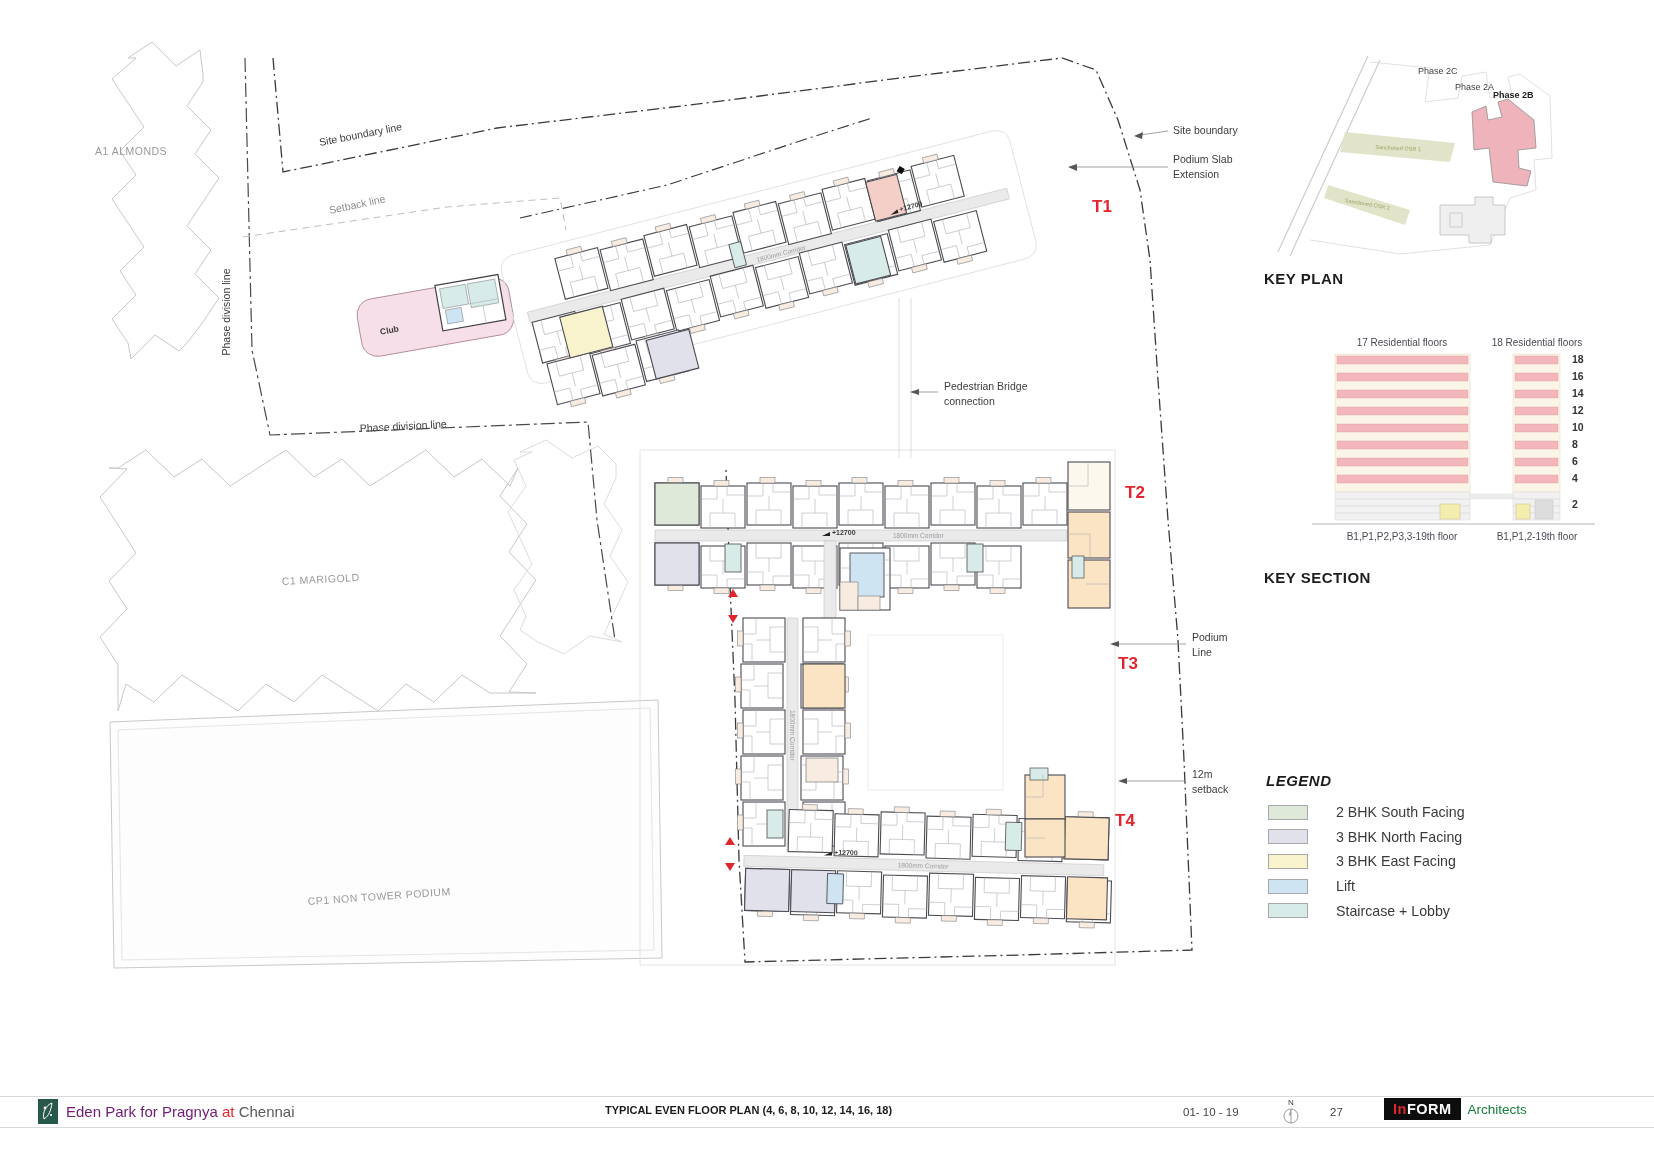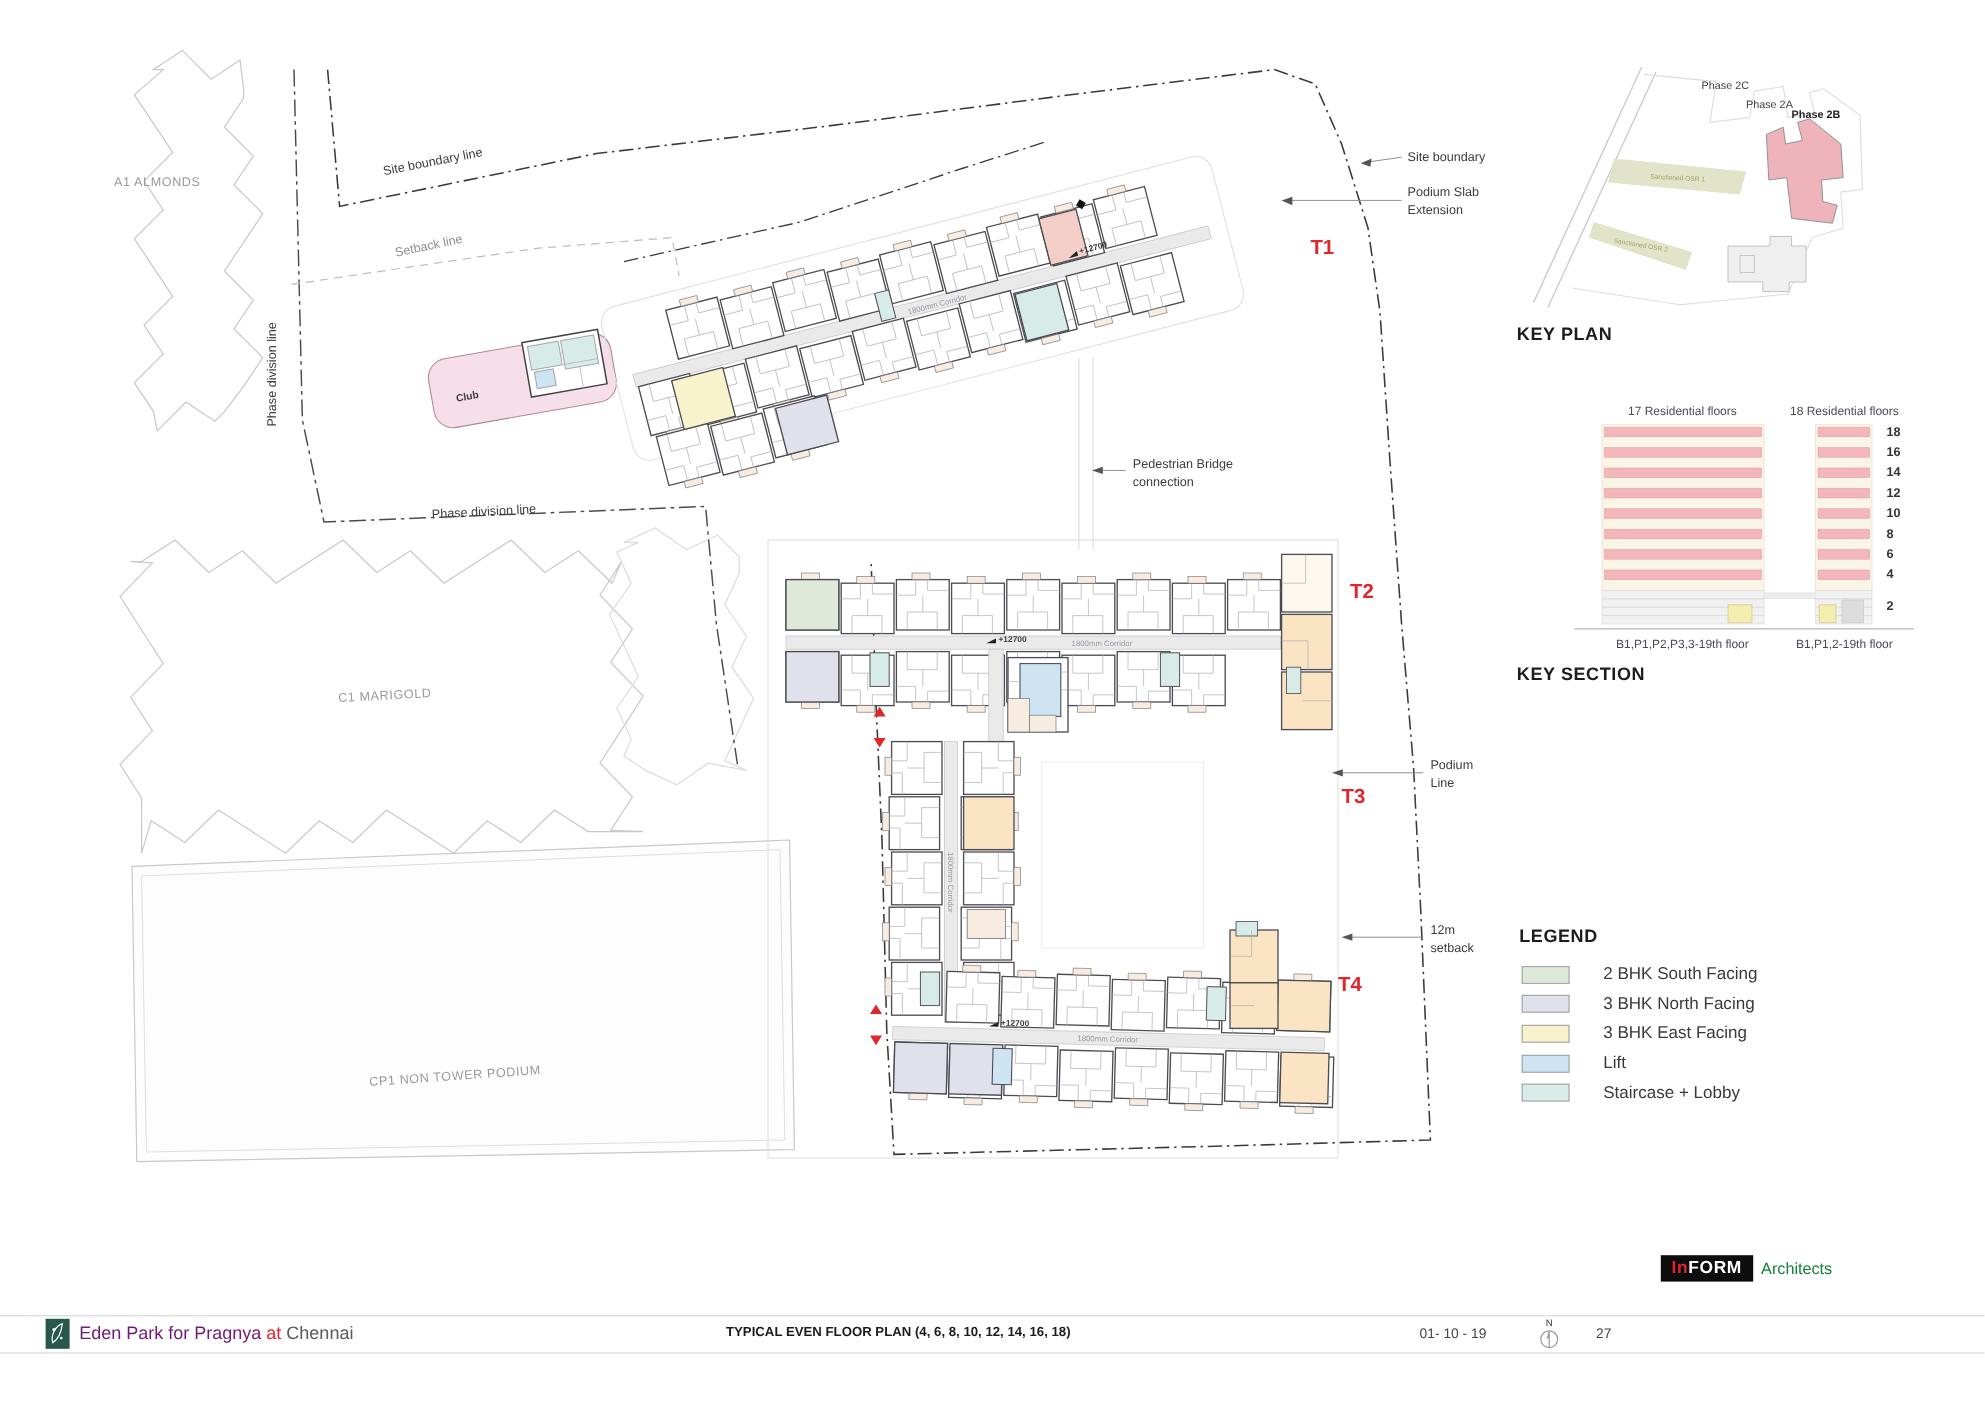--- a/index.html
+++ b/index.html
@@ -28,21 +28,21 @@
   .lg-lb{margin-left:28px;font-size:14.2px;color:#3a3a3a;}
   
   .hline{position:absolute;left:0;width:1654px;height:1px;background:#d9d9d9;}
   #f-project{position:absolute;left:66px;top:1103px;font-size:15px;color:#222;}
   #f-project b{font-weight:normal;color:#701a75;margin-top:23px;}
   #f-project .at{color:#e0262c;}
   #f-project .city{color:#5a5a5a;}
   #f-title{position:absolute;left:605px;top:1104px;font-size:11px;font-weight:bold;color:#1b1b1b;}
   #f-date{position:absolute;left:1183px;top:1106px;font-size:11.5px;color:#444;}
   #f-sheet{position:absolute;left:1330px;top:1106px;font-size:11.5px;color:#444;}
-  #f-firm{position:absolute;left:1384px;top:1046px;display:flex;align-items:center;}
+  #f-firm{position:absolute;left:1384px;top:1098px;display:flex;align-items:center;}
   #f-firm .box{background:#0d0d0d;color:#fff;font-weight:bold;font-size:14.5px;
                padding:3px 9px;letter-spacing:.5px;}
   #f-firm .box .in{color:#e0262c;}
   #f-firm .suffix{margin-left:7px;font-size:13.5px;color:#15803d;}
   #f-logo{position:absolute;left:38px;top:1099px;width:20px;height:25px;background:#27584b;}
 </style>
 </head>
 <body>
 
 <div id="sheet">
@@ -343,23 +343,23 @@
         <text x="322" y="86" style="font-size:10.5px;font-weight:bold;fill:#333">12</text>
         <text x="322" y="103" style="font-size:10.5px;font-weight:bold;fill:#333">10</text>
         <text x="322" y="120" style="font-size:10.5px;font-weight:bold;fill:#333">8</text>
         <text x="322" y="137" style="font-size:10.5px;font-weight:bold;fill:#333">6</text>
         <text x="322" y="154" style="font-size:10.5px;font-weight:bold;fill:#333">4</text>
         <text x="322" y="180" style="font-size:10.5px;font-weight:bold;fill:#333">2</text>
       </g>
     <text x="152" y="212" text-anchor="middle" style="font-size:10px;fill:#4a4a55">B1,P1,P2,P3,3-19th floor</text>
     <text x="287" y="212" text-anchor="middle" style="font-size:10px;fill:#4a4a55">B1,P1,2-19th floor</text>
   </svg>
-  <div class="panel-title" style="left:1264px;top:554px;">KEY SECTION</div>
-
-  <div class="panel-title" style="left:1266px;top:772px;">LEGEND</div>
+  <div class="panel-title" style="left:1264px;top:569px;">KEY SECTION</div>
+
+  <div class="panel-title" style="left:1266px;top:772px;font-style:italic;">LEGEND</div>
   <div id="legend-items">
       <div class="lg-row">
         <div class="lg-sw" style="background-color: rgb(222, 233, 218);"></div>
         <div class="lg-lb">2 BHK South Facing</div>
       </div>
       <div class="lg-row">
         <div class="lg-sw" style="background-color: rgb(225, 225, 236);"></div>
         <div class="lg-lb">3 BHK North Facing</div>
       </div>
       <div class="lg-row">

